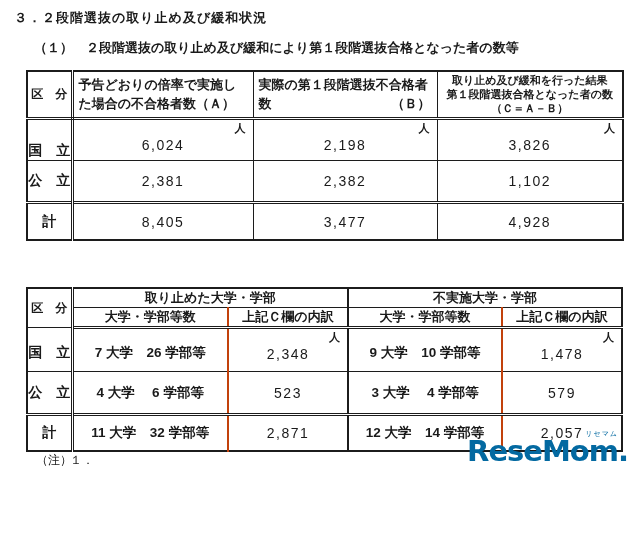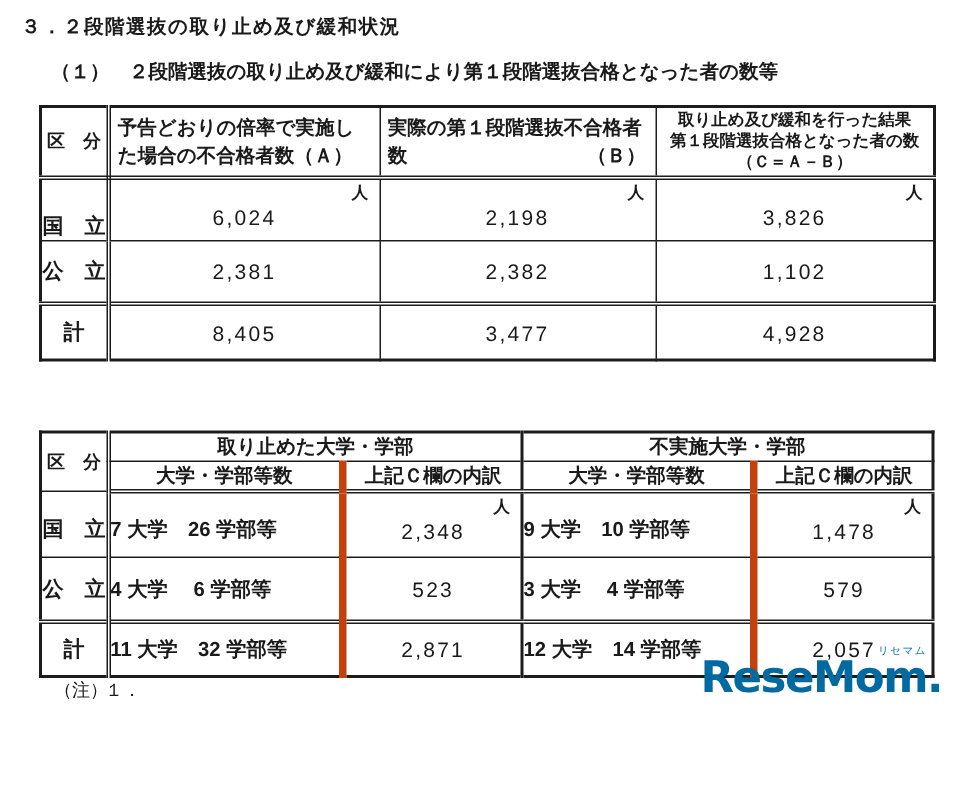--- a/index.html
+++ b/index.html
@@ -68,23 +68,23 @@
     position: absolute; top: 1px; right: 7px;
     font-size: 11px; font-weight: bold; letter-spacing: 0;
   }
   .r-nat1 { height: 42px; }
   .r-pub1 { height: 42px; }
   .r-tot1 { height: 37px; }
   
   #table2 th { font-weight: bold; vertical-align: middle; text-align: center; }
   .t2-ghdr { height: 19px; }
   .t2-shdr { height: 20px; }
-  .thin-left { border-left: 5px solid #c2410c; }
+  .thin-left { border-left: 2px solid #c2410c; }
   .mid-left { border-left: 2px solid #1c1c1c; }
-  .t2-count { font-weight: bold; font-size: 13.5px; vertical-align: middle; }
+  .t2-count { text-align: center; font-weight: bold; font-size: 13.5px; vertical-align: middle; }
   .r-nat2 { height: 44px; }
   .r-pub2 { height: 43px; }
   .r-tot2 { height: 36px; }
   .r-nat2 td { vertical-align: bottom; padding-bottom: 9px; }
   
   .notes {
     position: absolute;
     top: 452px; left: 36px;
     font-size: 12px;
     line-height: 16px;

